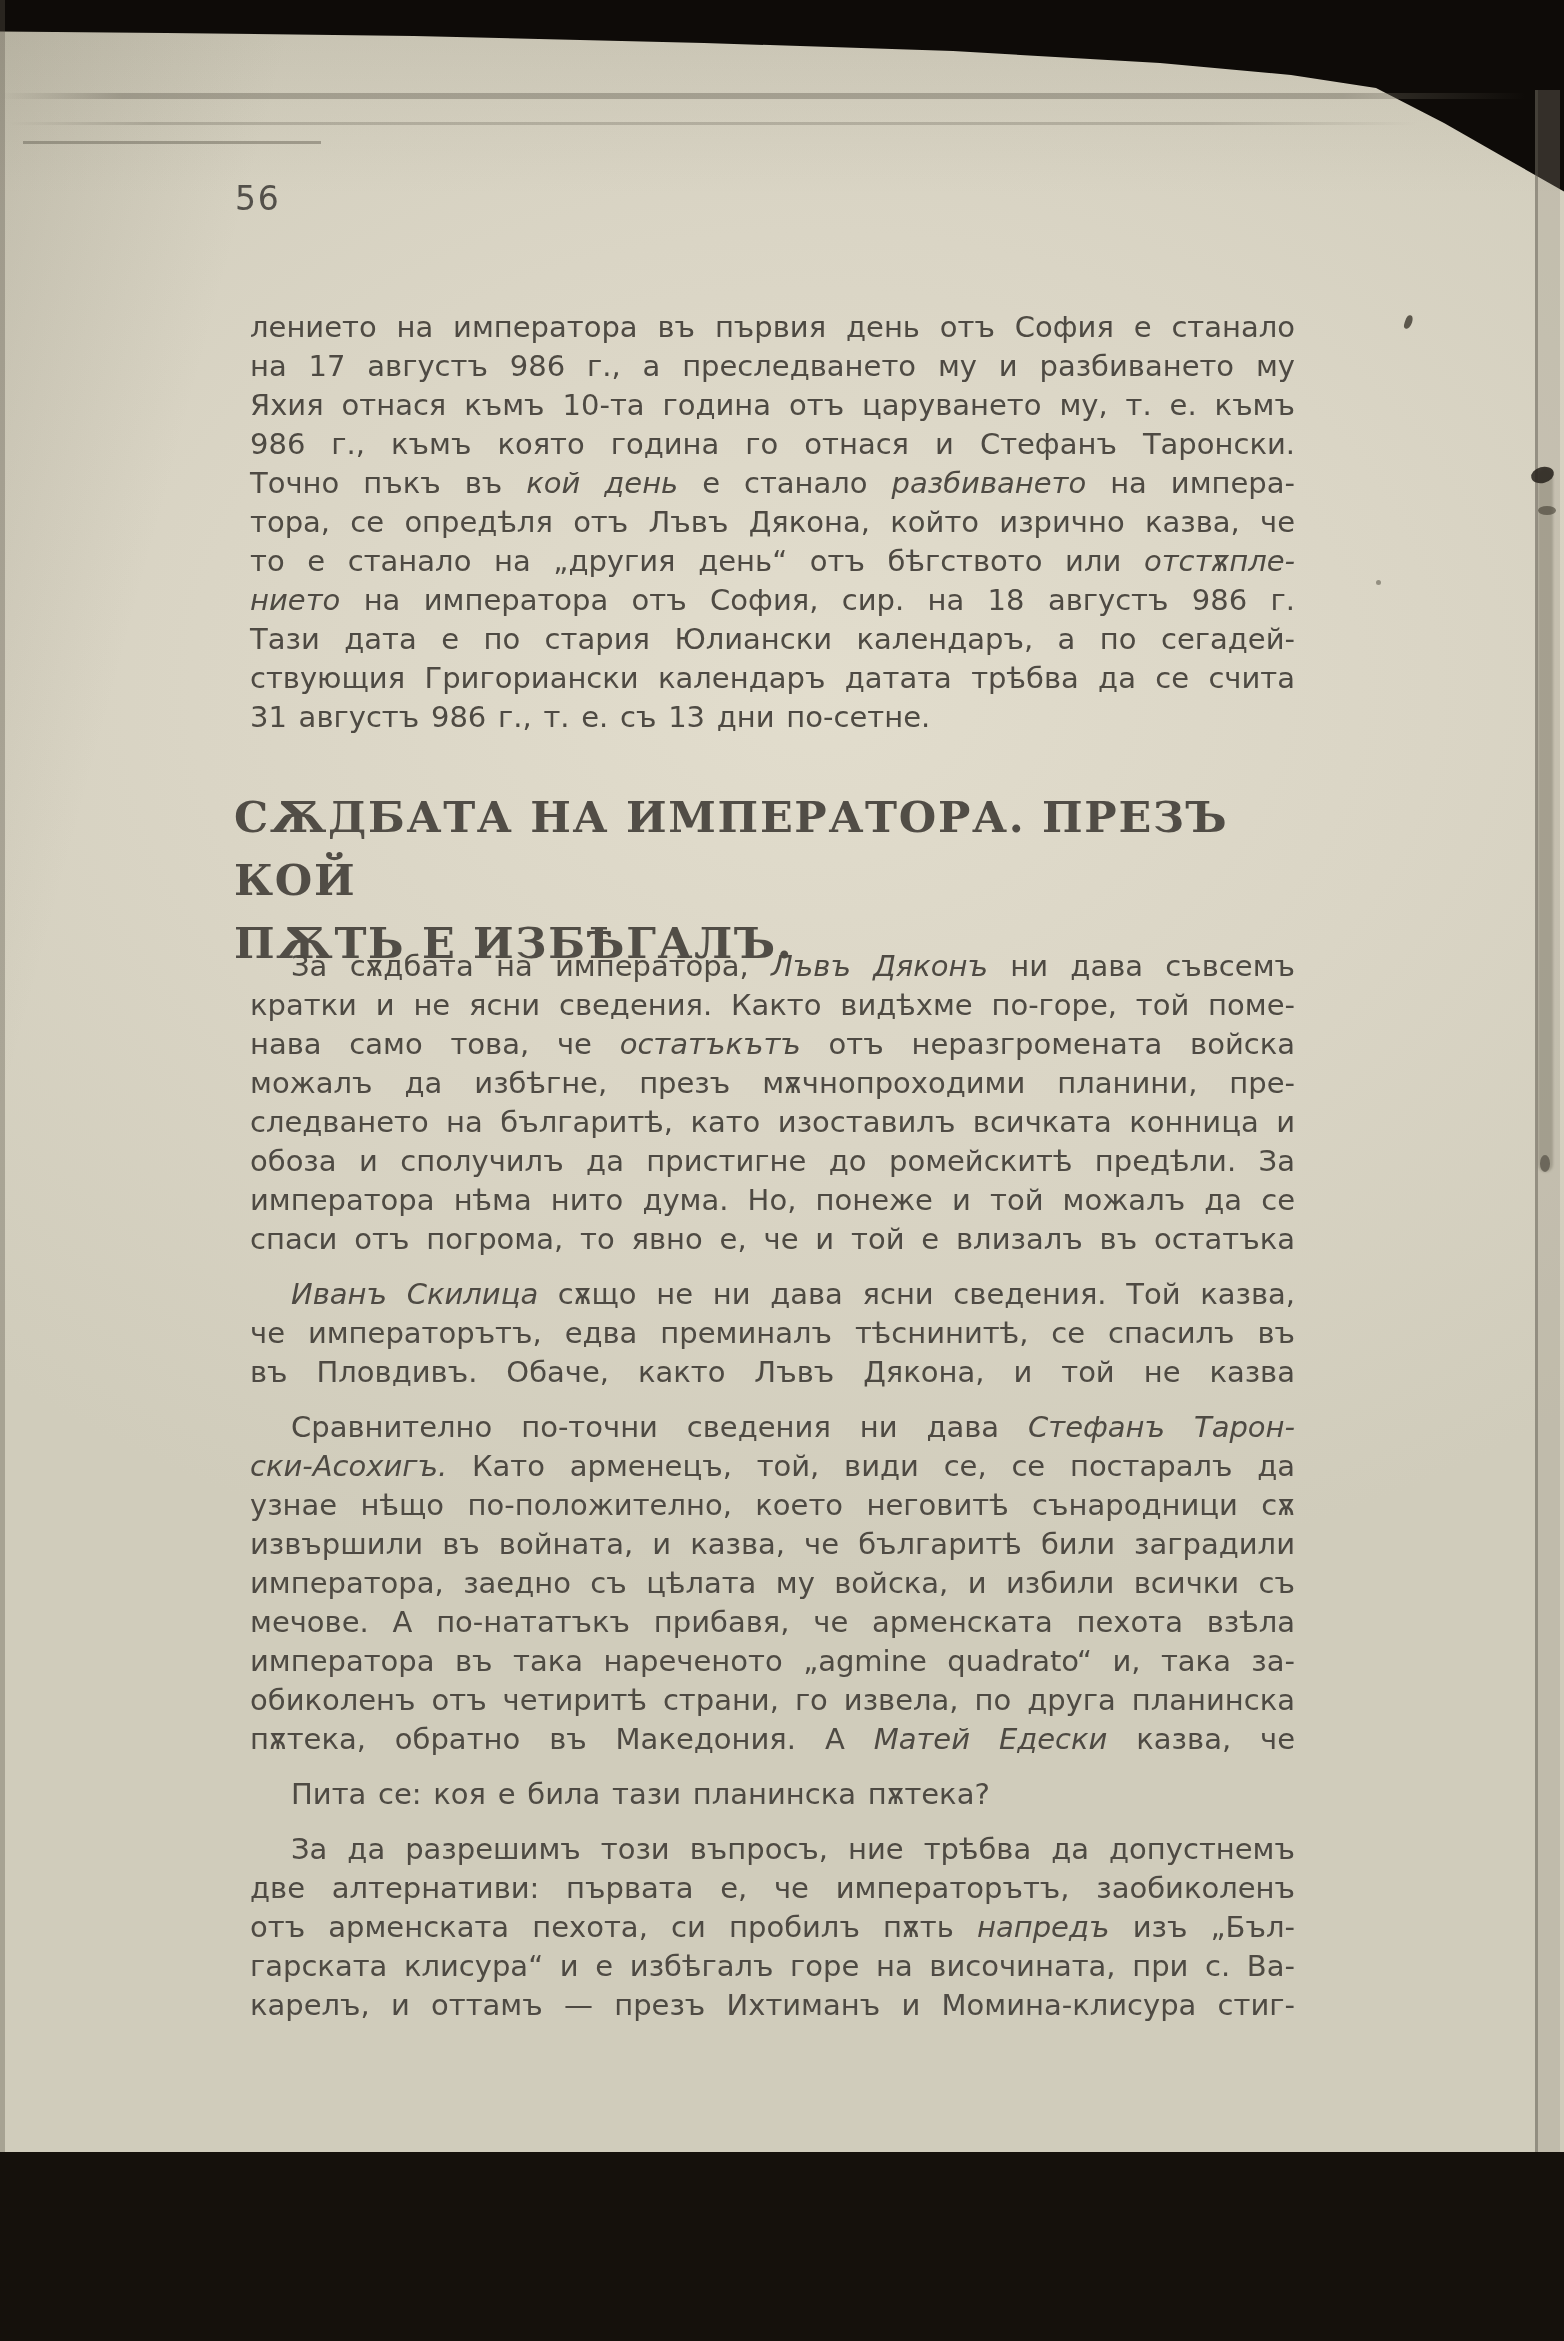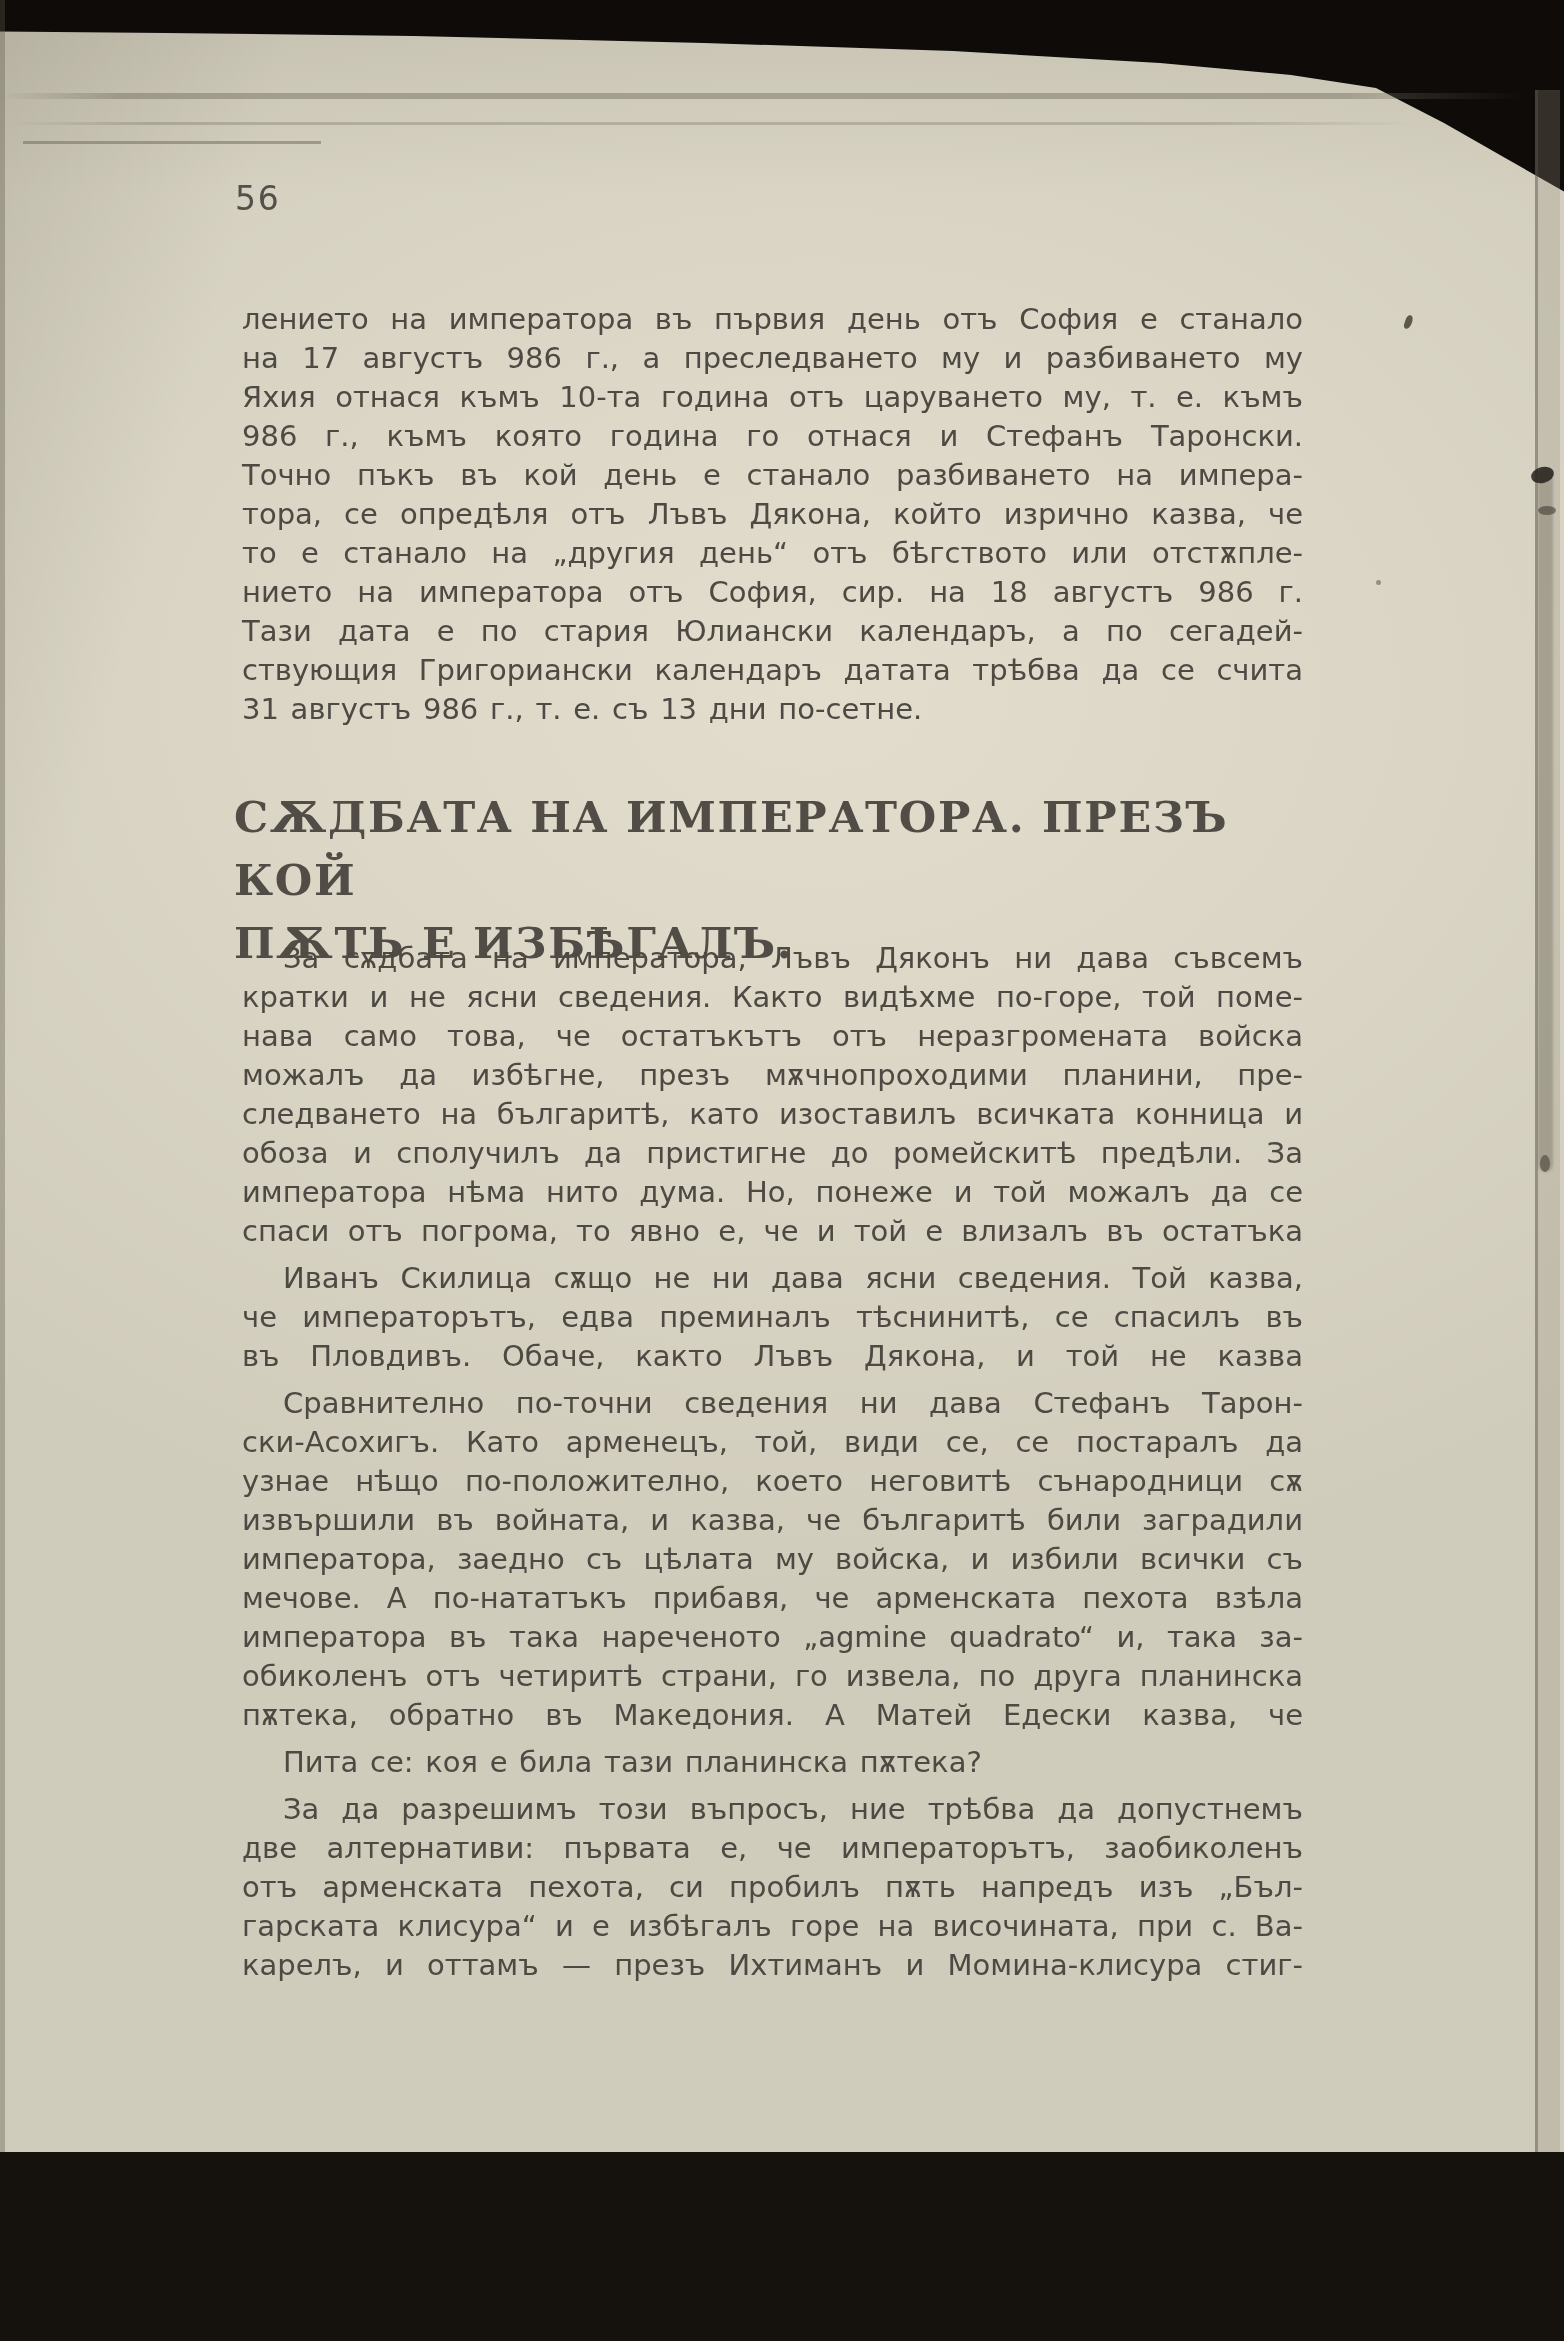--- a/index.html
+++ b/index.html
@@ -44,28 +44,28 @@
   
   .page-number{position:absolute;left:235px;top:179px;font-size:33px;letter-spacing:1.7px;color:#53504a;}
   .para-block{position:absolute;left:234px;width:1077px;}
   #para1{top:292px;}
   .heading{
     position:absolute;left:234px;top:786px;width:1077px;text-align:left;
     font-family:"DejaVu Serif", serif;font-weight:bold;font-size:43px;line-height:63px;
     letter-spacing:1.7px;color:#514d46;
   }
   #body-text{top:931px;}
-  .para{margin:8px;}
+  .para{margin:16px;}
   .line{
     text-align:justify;text-align-last:justify;
     font-size:29px;line-height:39px;word-spacing:2.5px;white-space:normal;
   }
   .line.end{text-align-last:left;}
   .para.indent .line:first-child{text-indent:41px;}
-  .it{}
+  .it{font-style:italic;}
 </style>
 </head>
 <body>
 
 <div id="canvas">
 
   <div class="top-black"></div>
   <div class="top-streak-1"></div>
   <div class="top-streak-2"></div>
   <div class="top-streak-3"></div>

